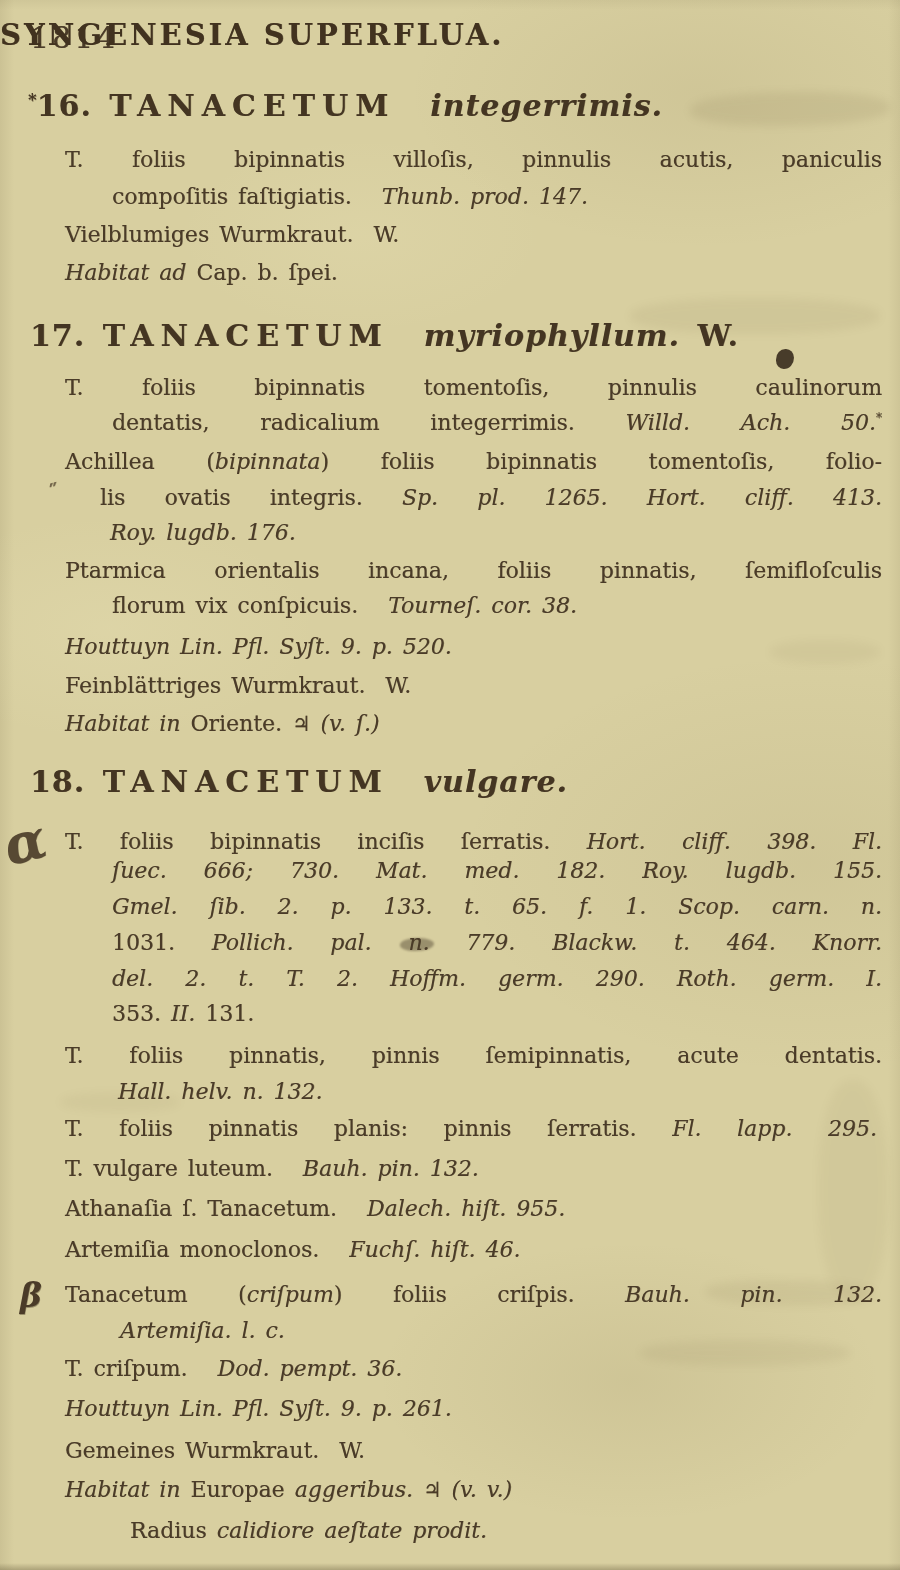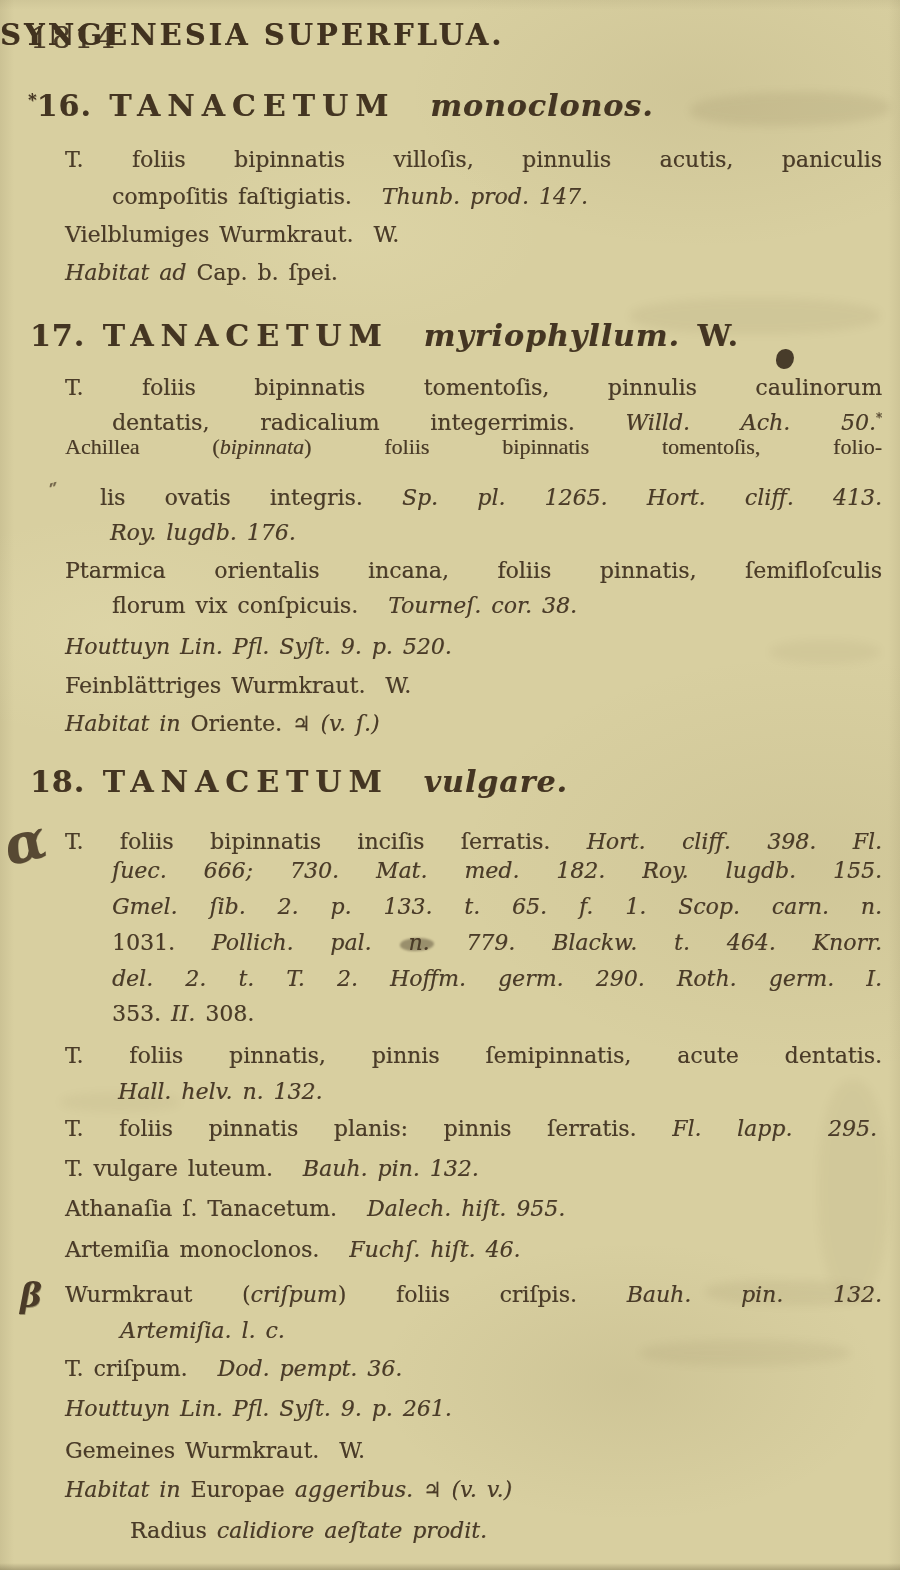--- a/index.html
+++ b/index.html
@@ -61,50 +61,50 @@
   <div id="blots">
       <div class="blot" style="left: 776px; top: 349px; width: 18px; height: 20px; opacity: 0.92; filter: blur(0.3px);"></div>
       <div class="blot" style="left: 400px; top: 938px; width: 34px; height: 13px; opacity: 0.4; filter: blur(1.2px);"></div>
     </div>
   <div id="marks">
       <div class="mark" style="left: 4px; top: 810px; font-size: 54px; font-style: italic; opacity: 0.9; transform: rotate(-14deg); font-weight: 700;">α</div>
       <div class="mark" style="left: 20px; top: 1276px; font-size: 33px; font-style: italic; opacity: 1; transform: rotate(0deg); font-weight: 700;">β</div>
       <div class="mark" style="left: 50px; top: 478px; font-size: 20px; font-style: normal; opacity: 0.7; transform: rotate(-15deg); font-weight: 700;">″</div>
     </div>
   <div id="text">
-      <div class="line head" style="top: 88px; left: 28px;"><span class="sg-star">*</span><span class="sg-r">16. </span><span class="sg-g">TANACETUM</span><span class="sg-r">  </span><span class="sg-i">monoclonos.</span></div>
+      <div class="line head" style="top: 88px; left: 28px;"><span class="sg-star">*</span><span class="sg-r">16. </span><span class="sg-g">TANACETUM</span><span class="sg-r">  </span><span class="sg-i">integerrimis.</span></div>
       <div class="line just" style="top: 147px; left: 65px; width: 817px;"><span class="sg-r">T. foliis bipinnatis villoſis, pinnulis acutis, paniculis</span></div>
       <div class="line" style="top: 184px; left: 112px;"><span class="sg-r">compoſitis faſtigiatis.   </span><span class="sg-i">Thunb. prod. 147.</span></div>
       <div class="line" style="top: 222px; left: 65px;"><span class="sg-r">Vielblumiges Wurmkraut.  W.</span></div>
       <div class="line" style="top: 260px; left: 65px;"><span class="sg-i">Habitat ad </span><span class="sg-r">Cap. b. ſpei.</span></div>
       <div class="line head" style="top: 318px; left: 30px;"><span class="sg-r">17. </span><span class="sg-g">TANACETUM</span><span class="sg-r">  </span><span class="sg-i">myriophyllum.</span><span class="sg-r"> W.</span></div>
       <div class="line just" style="top: 375px; left: 65px; width: 817px;"><span class="sg-r">T. foliis bipinnatis tomentoſis, pinnulis caulinorum</span></div>
       <div class="line just" style="top: 410px; left: 112px; width: 770px;"><span class="sg-r">dentatis, radicalium integerrimis. </span><span class="sg-i">Willd. Ach. 50.</span><span class="sg-star">*</span></div>
-      <div class="line just" style="top: 434px; left: 65px; width: 817px; font-family: Liberation Serif, serif;"><span class="sg-r">Achillea (</span><span class="sg-i">bipinnata</span><span class="sg-r">) foliis bipinnatis tomentoſis, folio-</span></div>
+      <div class="line just" style="top: 449px; left: 65px; width: 817px;"><span class="sg-r">Achillea (</span><span class="sg-i">bipinnata</span><span class="sg-r">) foliis bipinnatis tomentoſis, folio-</span></div>
       <div class="line just" style="top: 485px; left: 100px; width: 782px;"><span class="sg-r">lis ovatis integris. </span><span class="sg-i">Sp. pl. 1265. </span><span class="sg-i">Hort. cliff. 413.</span></div>
       <div class="line" style="top: 520px; left: 110px;"><span class="sg-i">Roy. lugdb. 176.</span></div>
       <div class="line just" style="top: 558px; left: 65px; width: 817px;"><span class="sg-r">Ptarmica orientalis incana, foliis pinnatis, ſemifloſculis</span></div>
       <div class="line" style="top: 593px; left: 112px;"><span class="sg-r">florum vix conſpicuis.   </span><span class="sg-i">Tourneſ. cor. 38.</span></div>
       <div class="line" style="top: 634px; left: 65px;"><span class="sg-i">Houttuyn Lin. Pfl. Syſt. 9. p. 520.</span></div>
       <div class="line" style="top: 673px; left: 65px;"><span class="sg-r">Feinblättriges Wurmkraut.  W.</span></div>
       <div class="line" style="top: 711px; left: 65px;"><span class="sg-i">Habitat in </span><span class="sg-r">Oriente. </span><span class="sg-sym">♃ </span><span class="sg-i">(v. ſ.)</span></div>
       <div class="line head" style="top: 764px; left: 30px;"><span class="sg-r">18. </span><span class="sg-g">TANACETUM</span><span class="sg-r">  </span><span class="sg-i">vulgare.</span></div>
       <div class="line just" style="top: 829px; left: 65px; width: 817px;"><span class="sg-r">T. foliis bipinnatis inciſis ſerratis. </span><span class="sg-i">Hort. cliff. 398. Fl.</span></div>
       <div class="line just" style="top: 858px; left: 112px; width: 770px;"><span class="sg-i">ſuec. 666; 730. Mat. med. 182. Roy. lugdb. 155.</span></div>
       <div class="line just" style="top: 894px; left: 112px; width: 770px;"><span class="sg-i">Gmel. ſib. 2. p. 133. t. 65. f. 1. Scop. carn. n.</span></div>
       <div class="line just" style="top: 930px; left: 112px; width: 770px;"><span class="sg-r">1031. </span><span class="sg-i">Pollich. pal. n. 779. Blackw. t. 464. Knorr.</span></div>
       <div class="line just" style="top: 966px; left: 112px; width: 770px;"><span class="sg-i">del. 2. t. T. 2. Hoffm. germ. 290. Roth. germ. I.</span></div>
-      <div class="line" style="top: 1001px; left: 112px;"><span class="sg-r">353. </span><span class="sg-i">II. </span><span class="sg-r">308.</span></div>
+      <div class="line" style="top: 1001px; left: 112px;"><span class="sg-r">353. </span><span class="sg-i">II. </span><span class="sg-r">131.</span></div>
       <div class="line just" style="top: 1043px; left: 65px; width: 817px;"><span class="sg-r">T. foliis pinnatis, pinnis ſemipinnatis, acute dentatis.</span></div>
       <div class="line" style="top: 1079px; left: 118px;"><span class="sg-i">Hall. helv. n. 132.</span></div>
       <div class="line just" style="top: 1116px; left: 65px; width: 812px;"><span class="sg-r">T. foliis pinnatis planis: pinnis ſerratis. </span><span class="sg-i">Fl. lapp. 295.</span></div>
       <div class="line" style="top: 1156px; left: 65px;"><span class="sg-r">T. vulgare luteum.   </span><span class="sg-i">Bauh. pin. 132.</span></div>
       <div class="line" style="top: 1196px; left: 65px;"><span class="sg-r">Athanaſia ſ. Tanacetum.   </span><span class="sg-i">Dalech. hiſt. 955.</span></div>
       <div class="line" style="top: 1237px; left: 65px;"><span class="sg-r">Artemiſia monoclonos.   </span><span class="sg-i">Fuchſ. hiſt. 46.</span></div>
-      <div class="line just" style="top: 1282px; left: 65px; width: 817px;"><span class="sg-r">Wurmkraut (</span><span class="sg-i">criſpum</span><span class="sg-r">) foliis criſpis. </span><span class="sg-i">Bauh. pin. 132.</span></div>
+      <div class="line just" style="top: 1282px; left: 65px; width: 817px;"><span class="sg-r">Tanacetum (</span><span class="sg-i">criſpum</span><span class="sg-r">) foliis criſpis. </span><span class="sg-i">Bauh. pin. 132.</span></div>
       <div class="line" style="top: 1318px; left: 120px;"><span class="sg-i">Artemiſia. l. c.</span></div>
       <div class="line" style="top: 1356px; left: 65px;"><span class="sg-r">T. criſpum.   </span><span class="sg-i">Dod. pempt. 36.</span></div>
       <div class="line" style="top: 1396px; left: 65px;"><span class="sg-i">Houttuyn Lin. Pfl. Syſt. 9. p. 261.</span></div>
       <div class="line" style="top: 1438px; left: 65px;"><span class="sg-r">Gemeines Wurmkraut.  W.</span></div>
       <div class="line" style="top: 1477px; left: 65px;"><span class="sg-i">Habitat in </span><span class="sg-r">Europae </span><span class="sg-i">aggeribus. </span><span class="sg-sym">♃ </span><span class="sg-i">(v. v.)</span></div>
       <div class="line" style="top: 1518px; left: 130px;"><span class="sg-r">Radius </span><span class="sg-i">calidiore aeſtate prodit.</span></div>
     </div>
 </div>
 
 </body></html>

